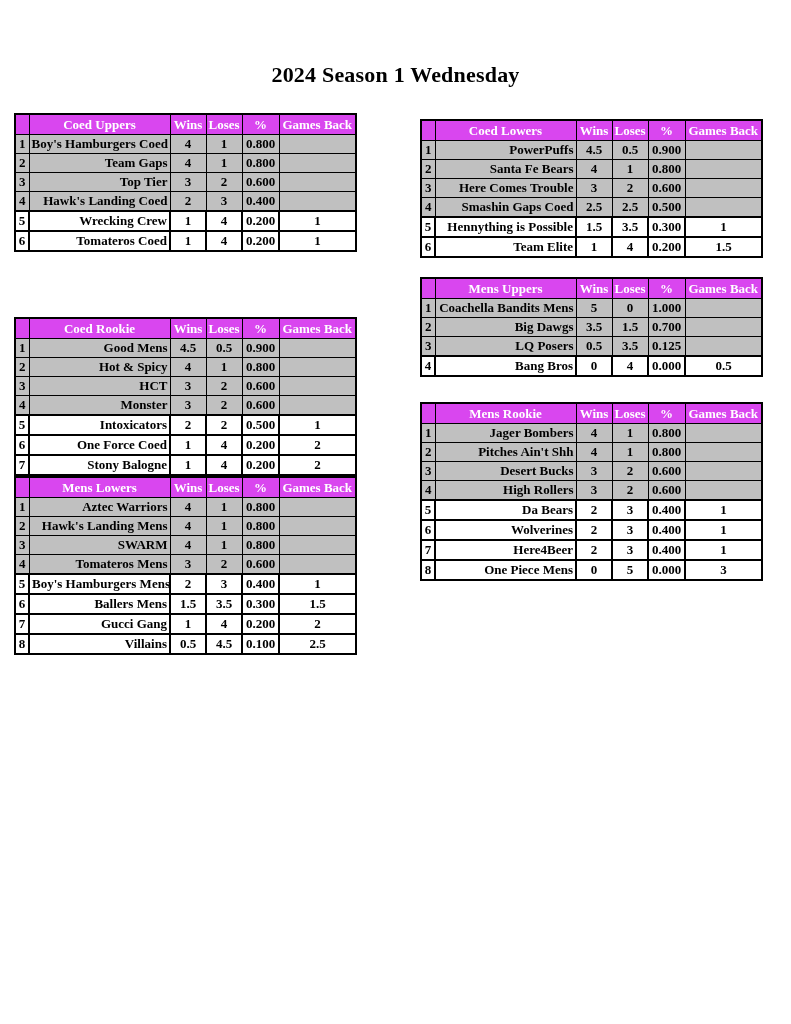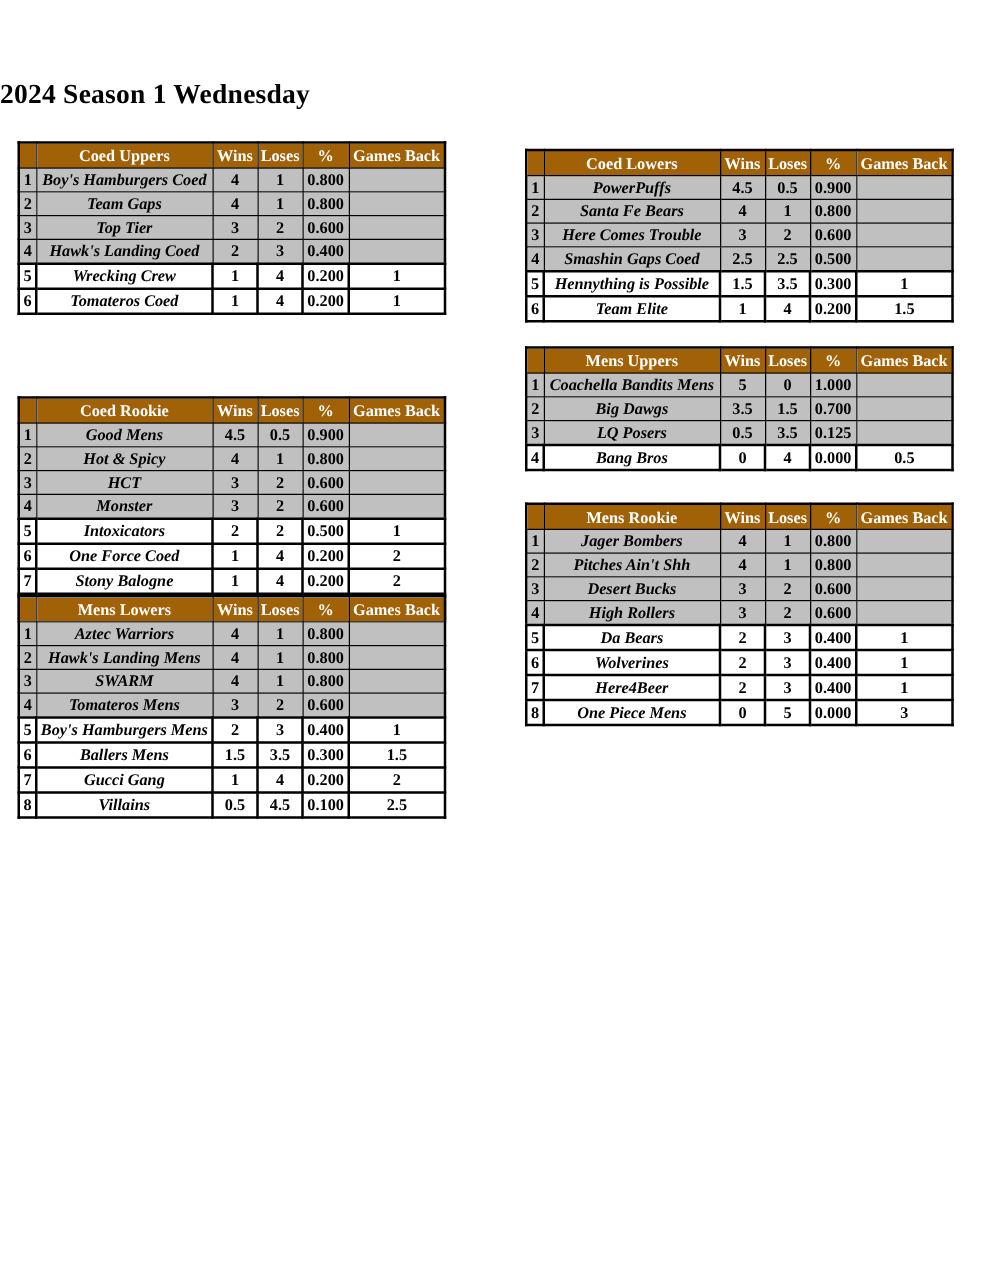--- a/index.html
+++ b/index.html
@@ -5,21 +5,21 @@
   html, body { margin: 0; padding: 0; }
   body {
     width: 791px; height: 1024px;
     background: #ffffff;
     position: relative;
     font-family: "Liberation Serif", "DejaVu Serif", serif;
   }
   .page-title {
     position: absolute;
     top: 62px; left: 0; width: 100%;
-    text-align: left;
+    text-align: center;
     font-size: 22px;
     font-weight: bold;
     color: #000000;
     letter-spacing: 0.2px;
   }
   .tbl-wrap { position: absolute; }
   .t0 { left: 14px;  top: 113px; }
   .t1 { left: 420px; top: 119px; }
   .t2 { left: 14px;  top: 277px; margin-top: 40px; }
   .t3 { left: 420px; top: 277px; }
@@ -43,38 +43,38 @@
   table.standings th, table.standings td {
     height: 18px;
     padding: 0 2px;
     font-size: 13px;
     font-weight: bold;
     overflow: hidden;
     white-space: nowrap;
     vertical-align: middle;
   }
   table.standings thead th {
-    background: #a16207;
+    background: #d946ef;
     color: #ffffff;
     border: 1px solid #000000;
     text-align: center;
     height: 19px;
   }
   tbody tr.shaded td {
     background: #c0c0c0;
     border: 1px solid #000000;
     color: #000000;
   }
   tbody tr.open td {
     background: #ffffff;
     border: 2px solid #000000;
     color: #000000;
   }
   td.rank-cell { text-align: center; padding: 0 1px; }
-  td.team-cell { text-align: center; padding-left: 3px; font-style: italic; }
+  td.team-cell { text-align: right; padding-left: 3px; }
   td.num-cell  { text-align: center; }
 </style>
 </head>
 <body>
 
 <div class="page-title">2024 Season 1 Wednesday</div>
 
 <div class="tbl-wrap t0">
   <table class="standings">
     <colgroup>

